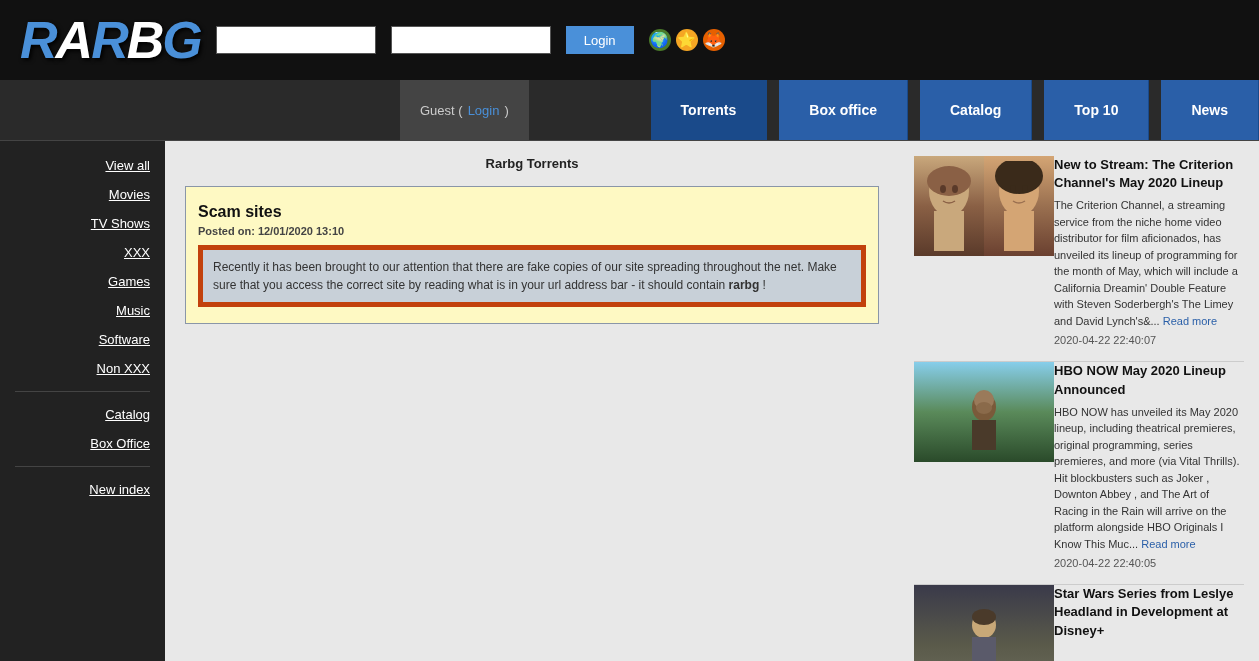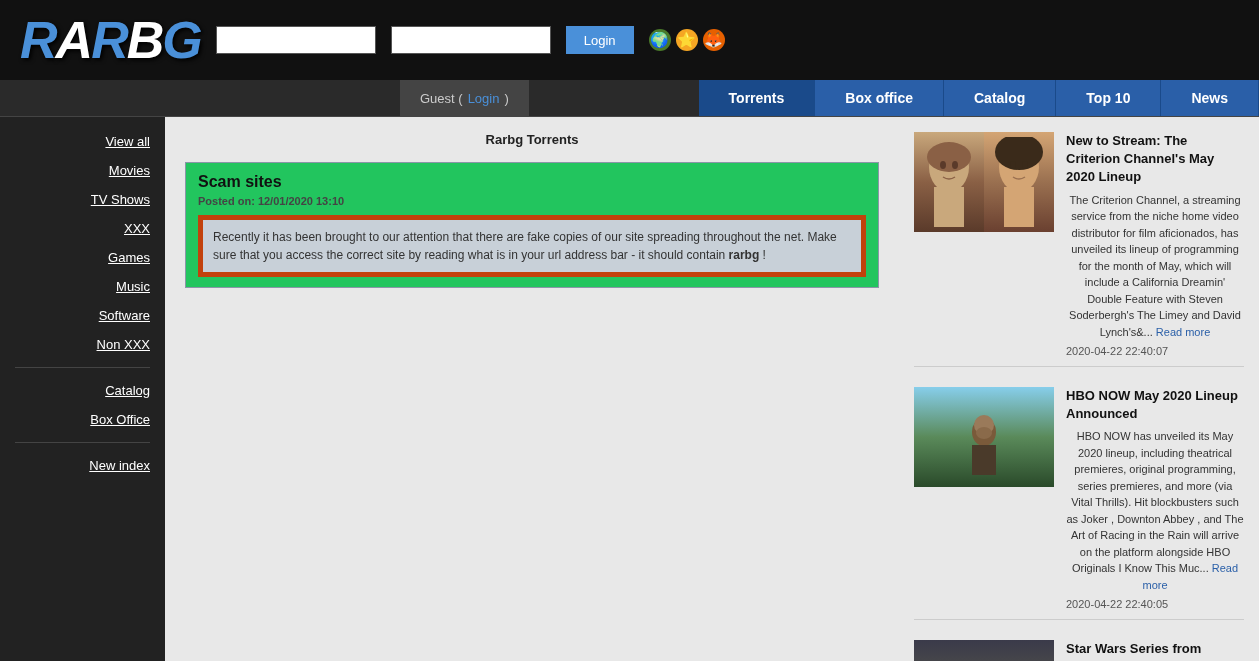--- a/index.html
+++ b/index.html
@@ -54,37 +54,38 @@
       justify-content: center;
       font-size: 14px;
     }
 
     
     #navbar {
       display: flex;
       justify-content: flex-end;
       background: #2a2a2a;
       border-bottom: 1px solid #444;
+      gap: 12px;
     }
     .nav-guest {
       background: #444;
       color: #ccc;
       padding: 8px 20px;
       font-size: 13px;
       display: flex;
       align-items: center;
       gap: 5px;
       margin-right: auto;
       margin-left: 400px;
     }
     .nav-guest a { color: #4a90d9; text-decoration: none; }
     .nav-tab {
       background: #2a5fa8;
       color: white;
-      padding: 10px 30px;
+      padding: 22px 30px;
       cursor: pointer;
       font-size: 14px;
       font-weight: bold;
       text-decoration: none;
       display: flex;
       align-items: center;
       border-right: 1px solid #1a4a8a;
     }
     .nav-tab.active { background: #1a4a8a; }
 
@@ -124,24 +125,24 @@
     }
     #content-title {
       text-align: center;
       font-size: 13px;
       font-weight: bold;
       color: #222;
       margin-bottom: 15px;
     }
 
     .notice-box {
-      background: #22c55e;
+      background: #fef9c3;
       border: 1px solid #8a96a8;
       margin-bottom: 12px;
-      padding: 10px 12px;
+      padding: 16px 12px;
     }
     .notice-title {
       font-size: 16px;
       font-weight: bold;
       color: #111;
       margin-bottom: 4px;
     }
     .notice-date {
       font-size: 11px;
       color: #444;
@@ -159,45 +160,42 @@
 
     
     #news-panel {
       width: 360px;
       background: #e8e8e8;
       padding: 15px 15px;
       flex-shrink: 0;
     }
     .news-item {
       display: flex;
-      gap: 12px;
-      margin-bottom: 20px;
       border-bottom: 1px solid #ccc;
-      padding-bottom: 9px;
+      padding-bottom: 15px;
     }
     .news-thumb {
       width: 140px;
       height: 100px;
       flex-shrink: 0;
       overflow: hidden;
     }
     .news-text { flex: 1; }
     .news-title {
       font-size: 13px;
       font-weight: bold;
       color: #111;
       margin-bottom: 5px;
       line-height: 1.4;
     }
     .news-body {
       font-size: 11px;
       color: #333;
       line-height: 1.5;
       margin-bottom: 5px;
-      text-align: center;
     }
     .news-read-more { color: #2a5fa8; text-decoration: none; font-size: 11px; }
     .news-timestamp {
       font-size: 11px;
       color: #555;
       margin-top: 3px;
     }
 
     
     .criterion-faces {

